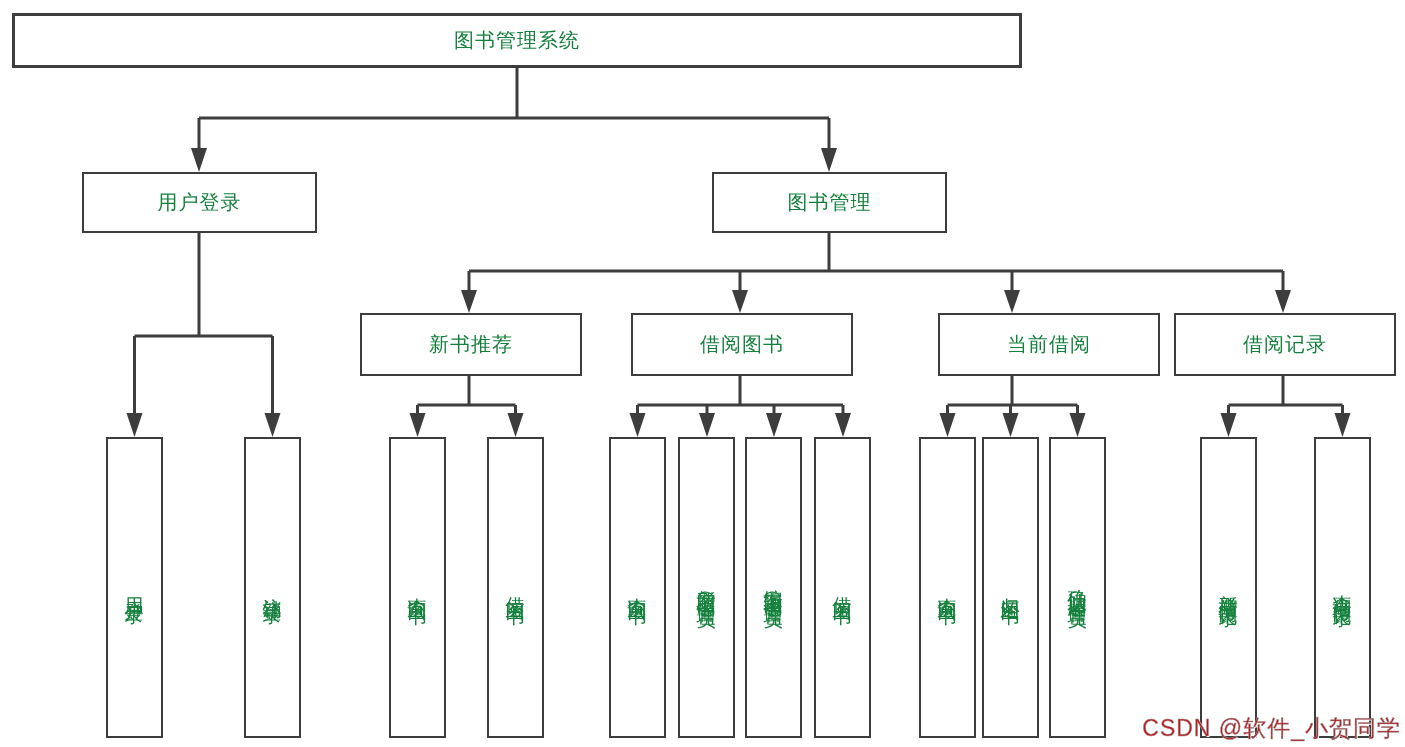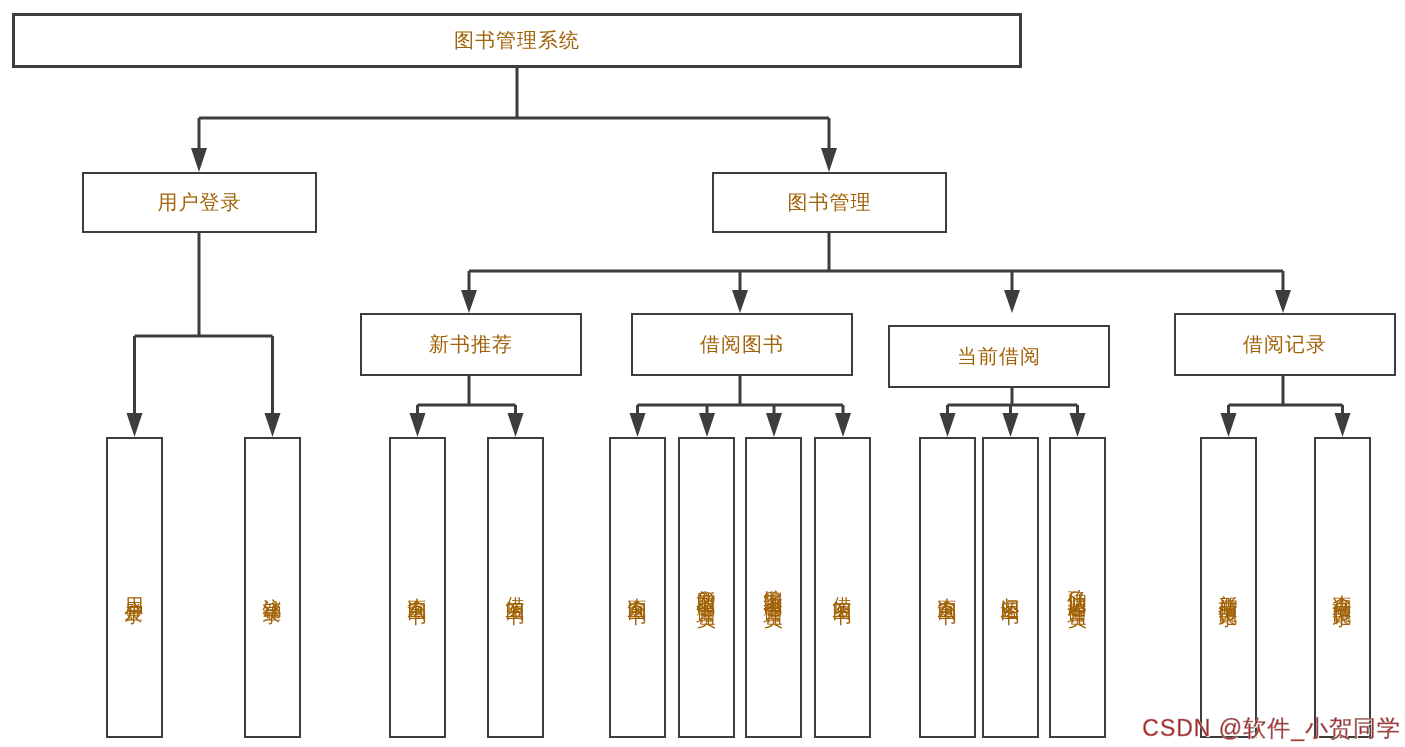--- a/index.html
+++ b/index.html
@@ -13,33 +13,33 @@
   .connector-layer {
     position:absolute; left:0; top:0; width:1405px; height:747px;
     z-index:1;
   }
   .node {
     position:absolute;
     box-sizing:border-box;
     border:2.5px solid #3d3d3d;
     background:#ffffff;
     display:flex; align-items:center; justify-content:center;
-    color:#a16207;
+    color:#15803d;
     font-size:20px;
     z-index:2;
     letter-spacing:1px;
   }
   .root { left:12px; top:13px; width:1010px; height:55px; border-width:3px; }
   .l2   { top:172px; width:235px; height:61px; }
   .l2a  { left:82px; }
   .l2b  { left:712px;text-align:center; }
   .l3   { top:313px; width:222px; height:63px; }
   .l3a  { left:360px; }
   .l3b  { left:631px; }
-  .l3c  { left:888px;margin-top:12px; }
+  .l3c  { left:938px; }
   .l3d  { left:1174px; }
   .leaf {
     top:437px; width:57px; height:301px;
     writing-mode:vertical-lr;
     text-orientation:mixed;
     font-size:19px;
     letter-spacing:3px;
     line-height:1.0;
     padding:6px 0;
   }

